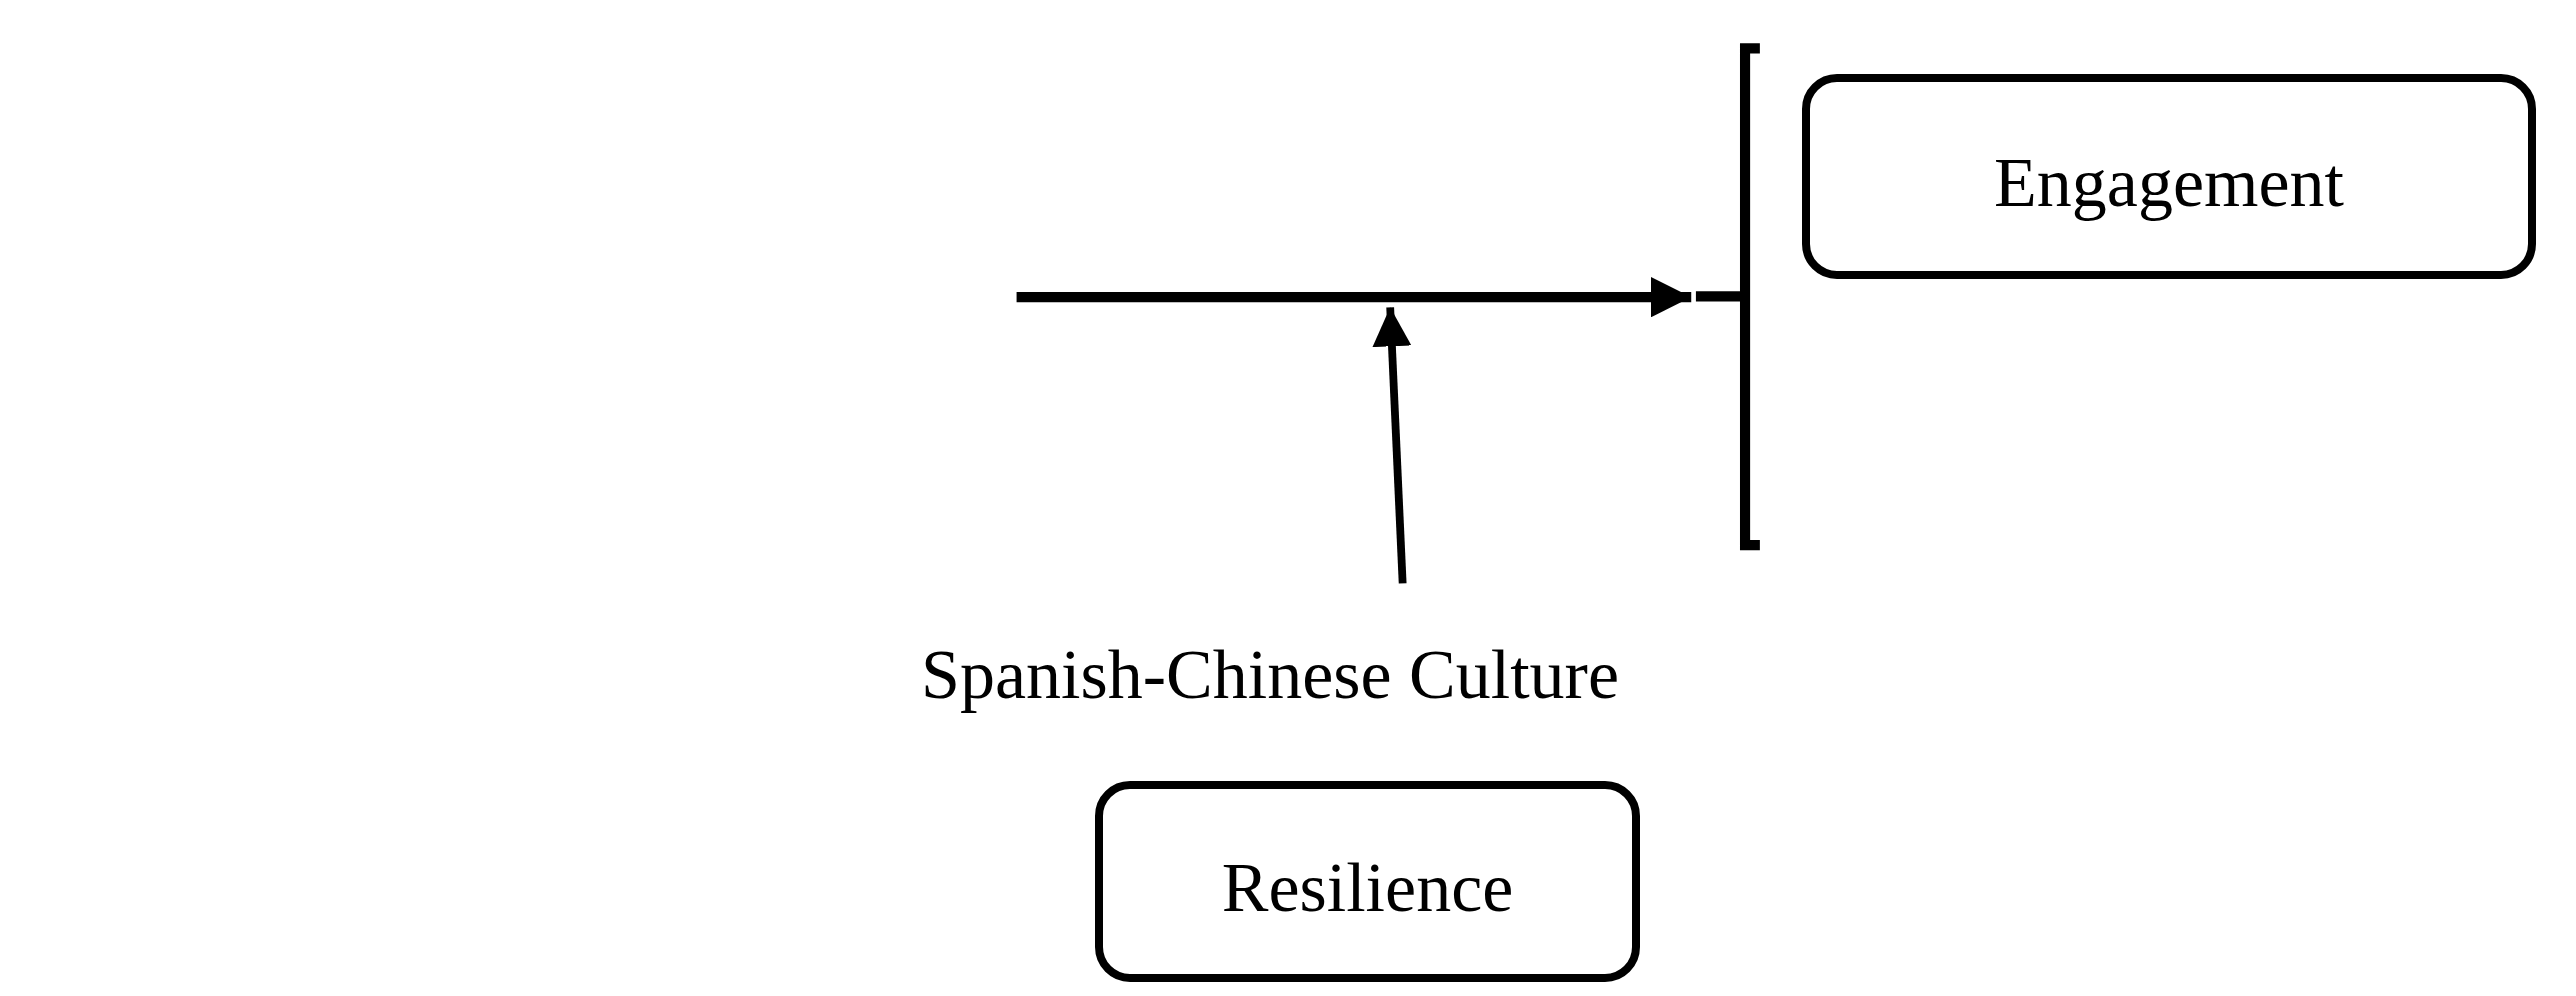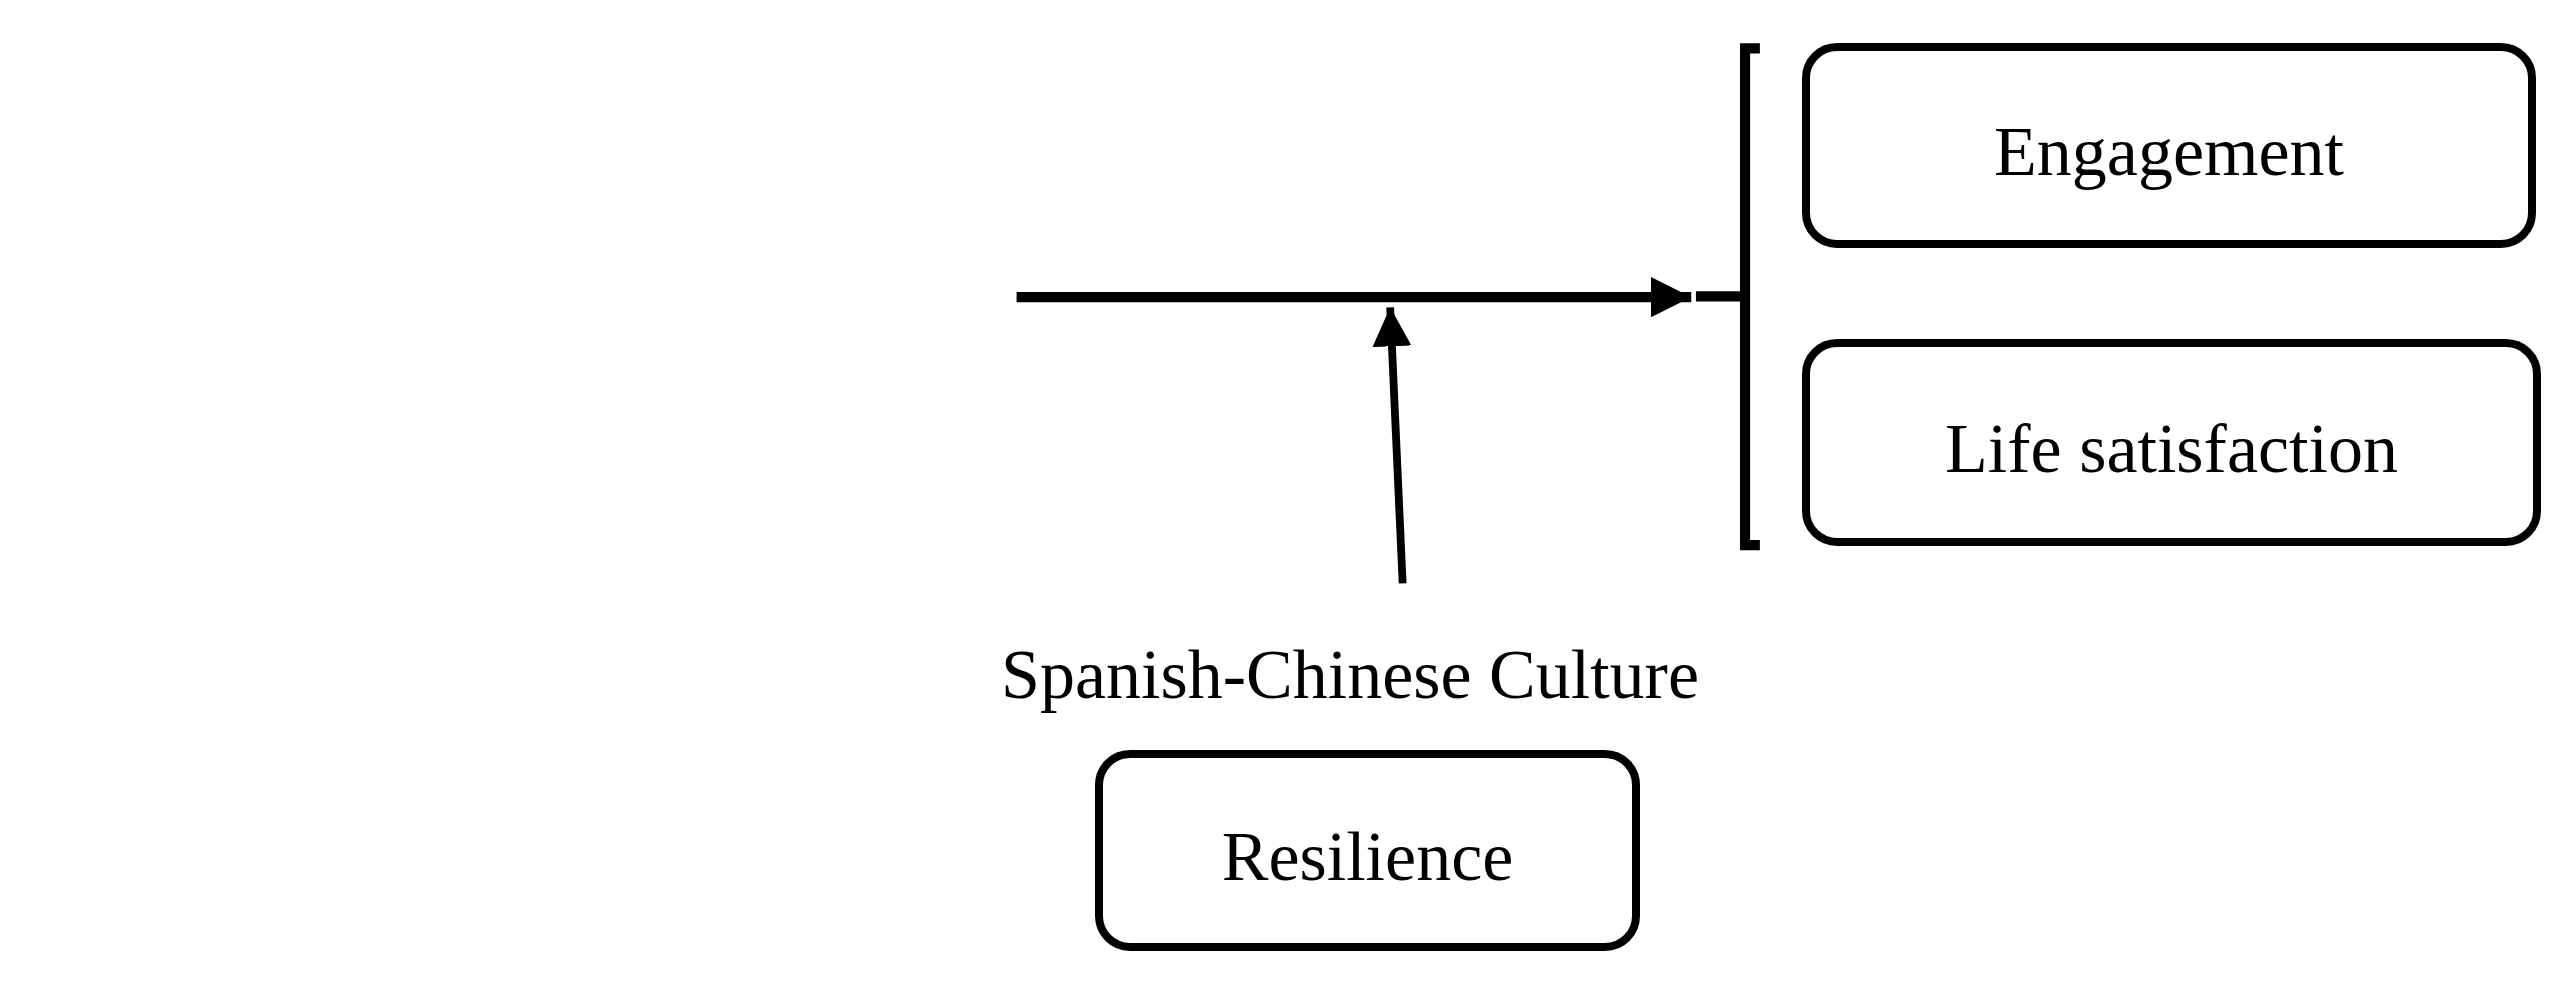--- a/index.html
+++ b/index.html
@@ -27,20 +27,21 @@
   .node-box {
     position: absolute;
     box-sizing: border-box;
     border: 8.6px solid #000000;
     border-radius: 35px;
     background: #ffffff;
     display: flex;
     align-items: center;
     justify-content: center;
     text-align: center;
+    margin-top: 31px;
   }
   .node-label {
     font-size: 70px;
     line-height: 1;
     padding-top: 12.5px; 
     white-space: nowrap;
   }
   #box-lmx {
     left: 37px;
     top: 183px;
@@ -63,21 +64,21 @@
     left: 1095px;
     top: 750px;
     width: 545px;
     height: 201px;
   }
   #moderator-label {
     position: absolute;
     left: 921px;
     top: 640px;
     width: 858px;
-    text-align: center;
+    text-align: left;
     font-size: 70px;
     line-height: 1;
     white-space: nowrap;
   }
 </style>
 </head>
 <body>
 
 <div id="canvas">
 
@@ -98,23 +99,20 @@
     <path d="M 2256 62 L 2237 62 L 2237 699 L 2256 699" fill="none" stroke="#000000" stroke-width="13"></path>
 
     <line x1="1798" y1="748" x2="1782" y2="394" stroke="#000000" stroke-width="10" marker-end="url(#head-moderation)"></line>
   </svg>
 
 
   <div class="node-box" id="box-engagement">
     <span class="node-label">Engagement</span>
   </div>
 
-  <div class="node-box" id="box-life-satisfaction">
-    <span class="node-label">Life satisfaction</span>
-  </div>
 
   <div id="moderator-label">Spanish-Chinese Culture</div>
 
   <div class="node-box" id="box-resilience">
     <span class="node-label">Resilience</span>
   </div>
 
 </div>
 
 

